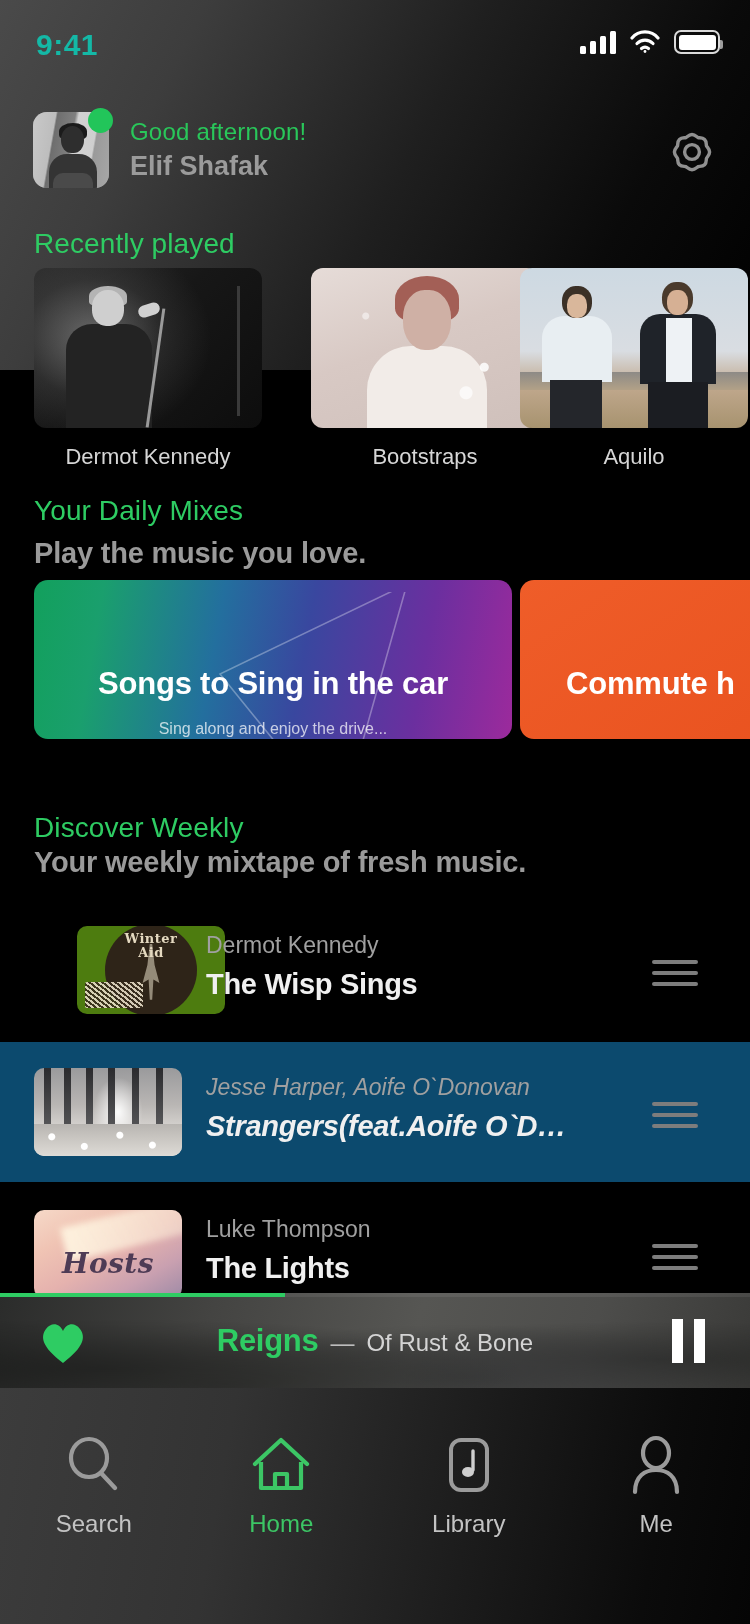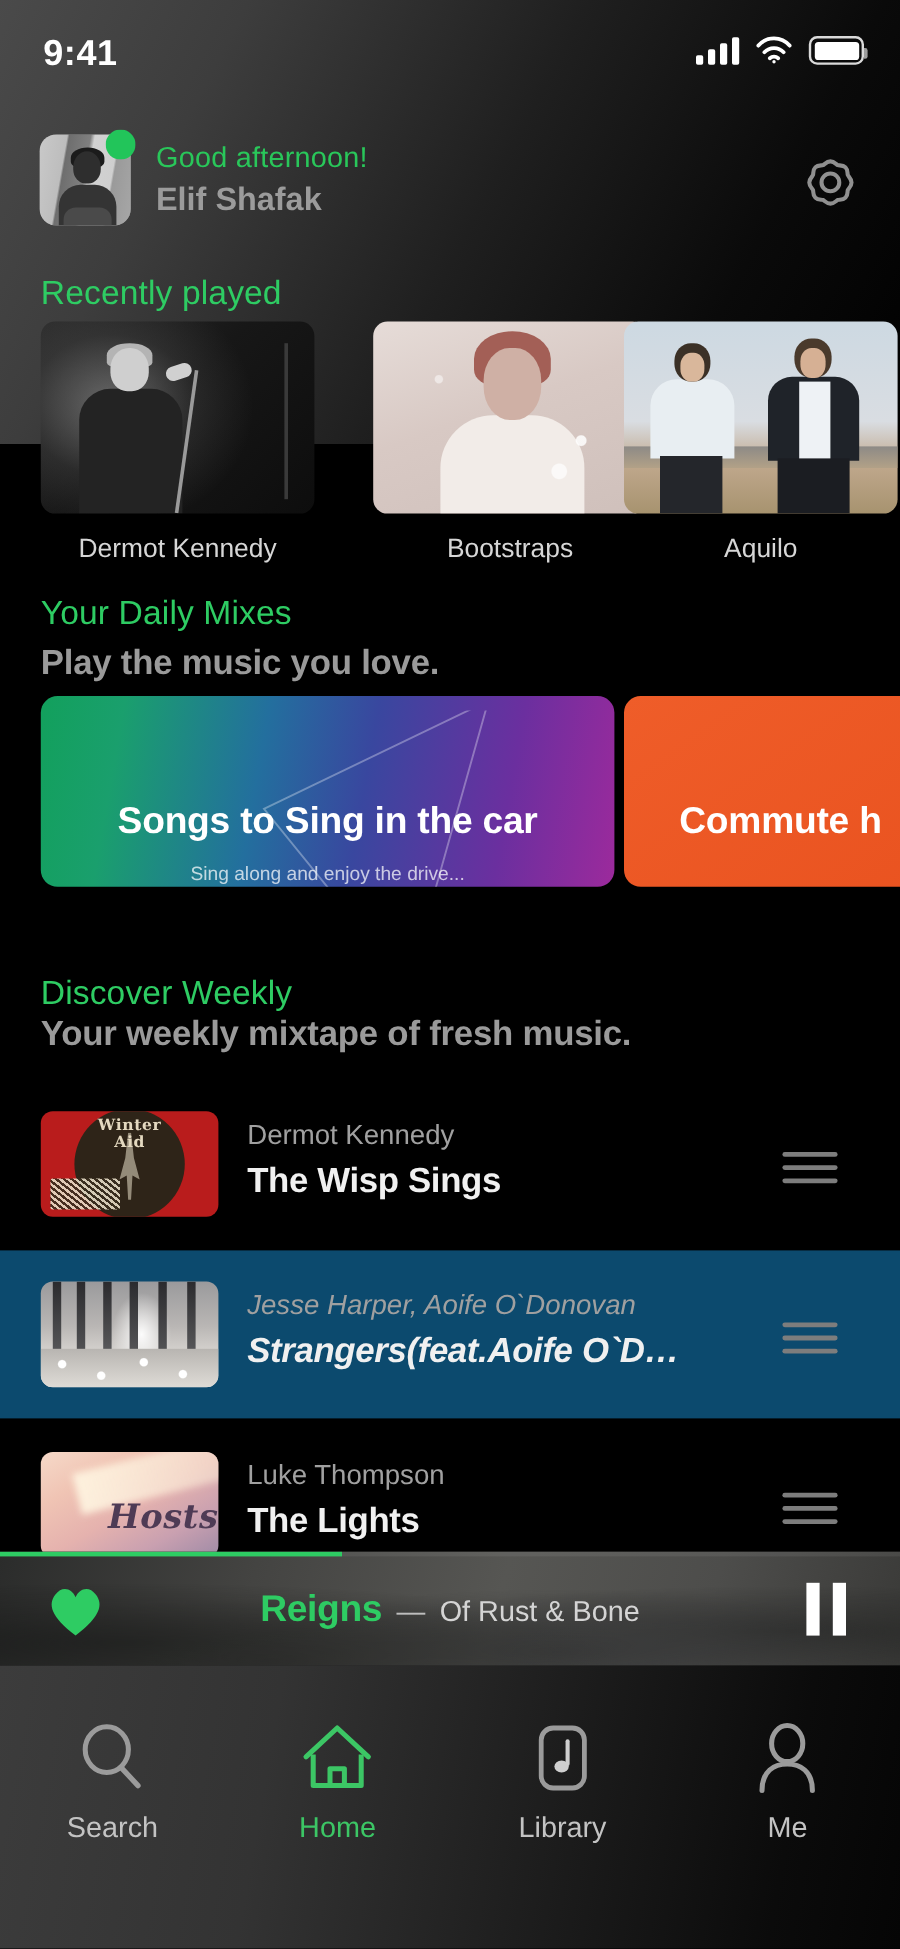--- a/index.html
+++ b/index.html
@@ -14,21 +14,21 @@
   
   .header-panel{
     position:absolute; left:0; top:0; width:750px; height:370px;
     background:linear-gradient(118deg,#4a4a4a 0%,#3d3d3d 22%,#1f1f1f 52%,#0a0a0a 78%,#000 100%);
   }
 
   
   .statusbar{ position:absolute; left:0; top:0; width:750px; height:86px; }
   .sb-time{
     position:absolute; left:36px; top:28px;
-    font-size:30px; font-weight:600; letter-spacing:.5px; color:#ffffff;
+    font-size:30px; font-weight:600; letter-spacing:.5px; color:#14b8a6;
   }
   .sb-right{ position:absolute; right:30px; top:30px; display:flex; align-items:flex-end; gap:14px; }
   .bars{ display:flex; align-items:flex-end; gap:4px; height:24px; }
   .bars i{ display:block; width:6px; background:#fff; border-radius:1.5px; }
   .bars i:nth-child(1){ height:8px; }
   .bars i:nth-child(2){ height:13px; }
   .bars i:nth-child(3){ height:18px; }
   .bars i:nth-child(4){ height:23px; }
   .wifi{ width:30px; height:24px; position:relative; }
   .battery{
@@ -227,21 +227,21 @@
     position:absolute; left:206px; top:32px; font-size:23px; color:#a0a0a0; font-weight:400;
   }
   .tr-title{
     position:absolute; left:206px; top:68px; font-size:29px; color:#f0f0f0; font-weight:700;
     letter-spacing:-.3px; white-space:nowrap;
   }
   .tr-handle{ position:absolute; right:52px; top:60px; width:46px; height:24px; cursor:pointer; }
   .tr-handle i{ display:block; height:4px; background:#7d7d7d; border-radius:2px; margin-bottom:7px; }
 
   
-  .art-winter{ background:#b91c1c; position:relative; }
+  .art-winter{ background:#4d7c0f; position:relative;margin-left:43px; }
   .art-winter .circ{
     position:absolute; left:50%; top:50%; transform:translate(-50%,-50%);
     width:92px; height:92px; border-radius:50%; background:#2e2418;
   }
   .art-winter .tree{
     position:absolute; left:50%; top:52%; transform:translate(-50%,-50%);
     width:30px; height:56px; background:#e9e0cb; clip-path:polygon(46% 0,54% 0,62% 38%,78% 70%,58% 64%,54% 100%,46% 100%,42% 64%,22% 70%,38% 38%);
     opacity:.55;
   }
   .art-winter .txt{
@@ -279,21 +279,21 @@
   .art-hosts{
     background:linear-gradient(150deg,#f6d9c8 0%,#f0c4b4 26%,#e5b2ae 52%,#c9a0b0 76%,#9e8aa6 100%);
     position:relative;
   }
   .art-hosts .ray{
     position:absolute; left:18%; top:-10%; width:150%; height:40%;
     background:linear-gradient(92deg,rgba(255,246,226,.9),rgba(255,236,200,.1));
     transform:rotate(-14deg); filter:blur(3px);
   }
   .art-hosts .word{
-    position:absolute; left:0; right:0; top:42%; text-align:right;
+    position:absolute; left:0; right:0; top:42%; text-align:center;
     font-family:"DejaVu Serif", serif; font-style:italic; font-size:28px;
     color:#4e3b55; font-weight:700; letter-spacing:.5px;
   }
 
   
   .nowplaying{
     position:absolute; left:0; top:1293px; width:750px; height:95px;
     background:linear-gradient(105deg,#2b2c2b 0%,#444442 28%,#565653 55%,#4d4d4b 78%,#3a3a38 100%);
     overflow:hidden;
   }

